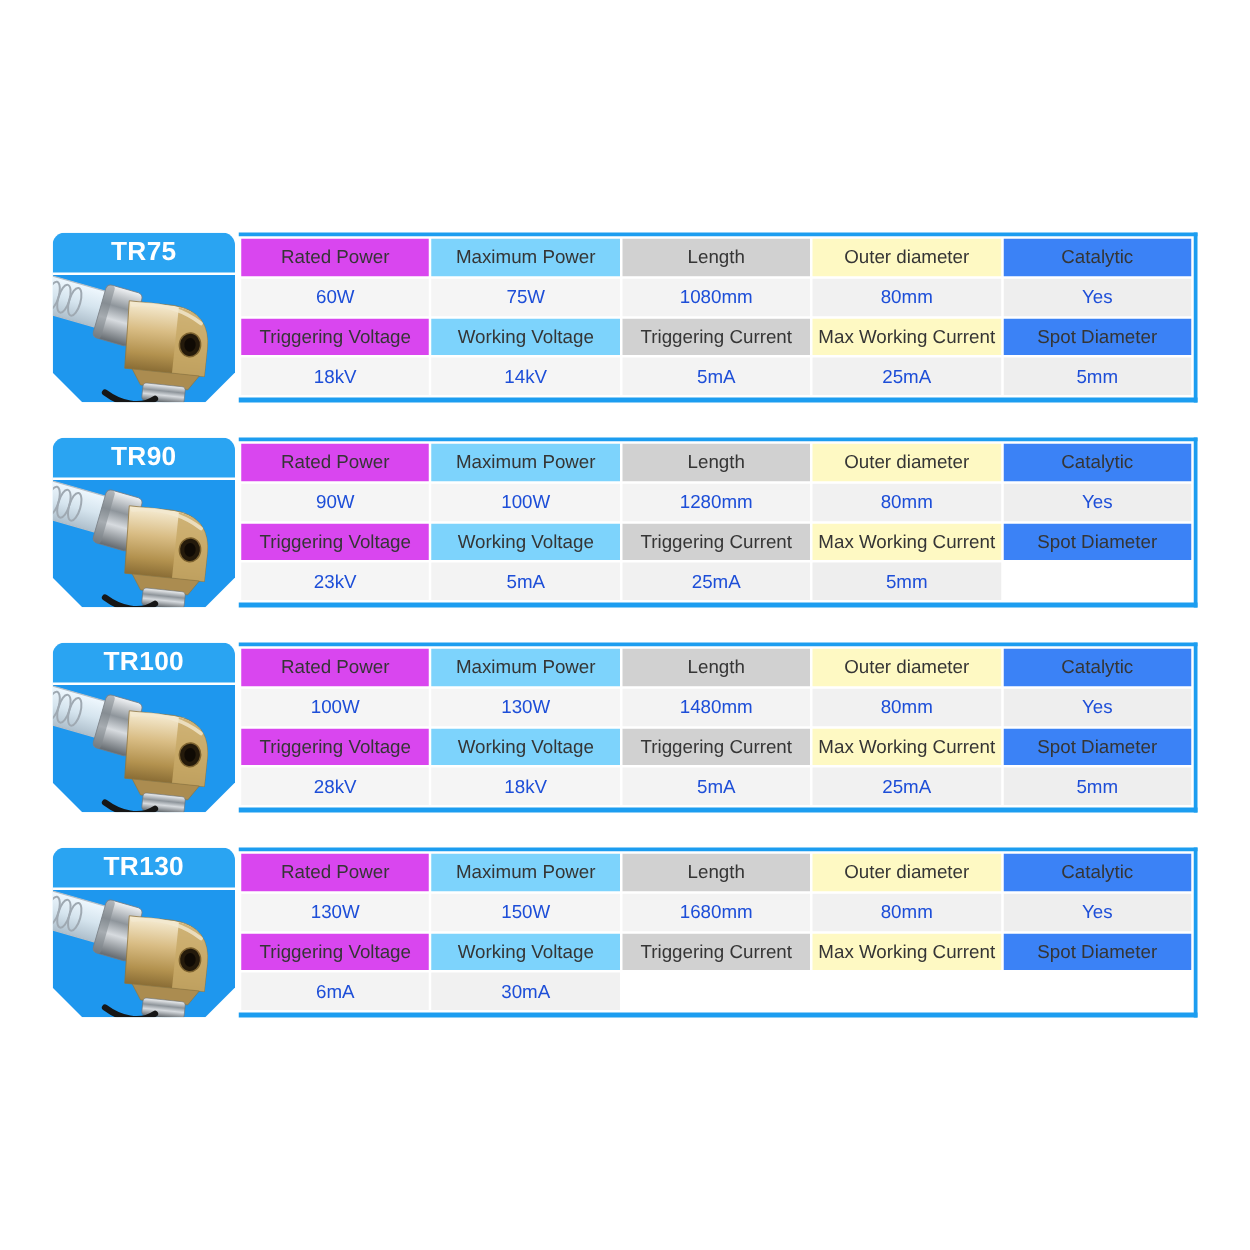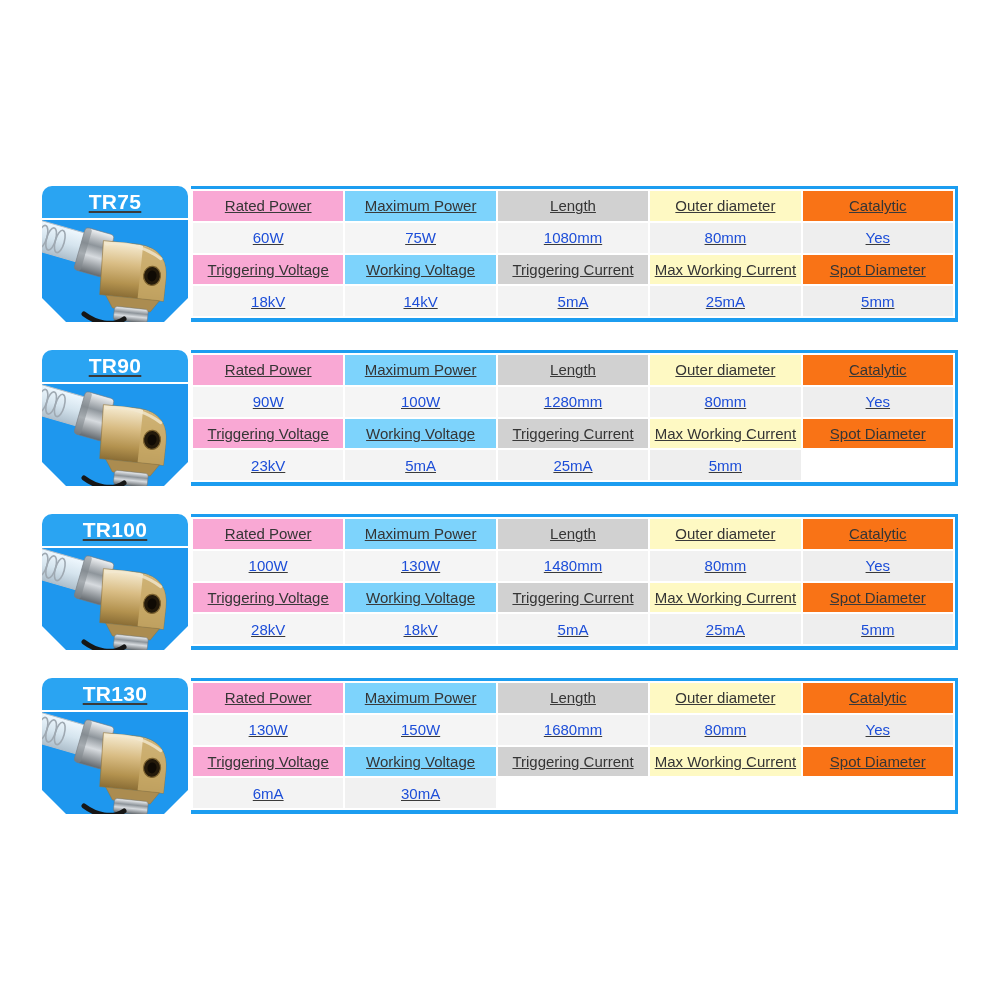--- a/index.html
+++ b/index.html
@@ -4,21 +4,21 @@
 <style>
   html,body{margin:0;padding:0;}
   body{
     width:1000px;height:1000px;background:#ffffff;
     font-family:"Liberation Sans",sans-serif;color:#3a3a3a;
     overflow:hidden;
   }
   .page{padding-top:186px;}
   .product-section{
     width:916px;height:136px;margin:0 auto 28px auto;
-    display:flex;align-items:flex-start;text-decoration:underline;
+    display:flex;align-items:flex-start;
   }
   
   .product-card{
     flex:0 0 146px;width:146px;height:136px;
     display:flex;flex-direction:column;
     border-radius:10px 10px 0 0;overflow:hidden;
     clip-path:polygon(0 0,100% 0,100% calc(100% - 24px),calc(100% - 24px) 100%,24px 100%,0 calc(100% - 24px));
   }
   .model-band{
     height:32px;flex:0 0 32px;
@@ -37,22 +37,22 @@
     display:grid;grid-template-columns:repeat(5,1fr);grid-auto-rows:1fr;gap:2px;
   }
   .cell{
     display:flex;align-items:center;justify-content:center;
     font-size:15px;line-height:1;white-space:nowrap;overflow:hidden;
     padding:0 2px;
   }
   .hc{color:#353535;}
   .vc{color:#1d4ed8;}
   
-  .hc.c1{background:#f9a8d4}.hc.c2{background:#7dd3fc}.hc.c3{background:#d1d1d1}
-  .hc.c4{background:#fef9c3}.hc.c5{background:#f97316}
+  .hc.c1{background:#d946ef}.hc.c2{background:#7dd3fc}.hc.c3{background:#d1d1d1}
+  .hc.c4{background:#fef9c3}.hc.c5{background:#3b82f6}
   .vc.c1{background:#f5f5f5}.vc.c2{background:#f5f5f5}.vc.c3{background:#f3f3f3}
   .vc.c4{background:#f1f1f1}.vc.c5{background:#eeeeee}
 </style>
 </head>
 <body>
 
 <svg width="0" height="0" style="position:absolute" aria-hidden="true">
   <defs>
     <linearGradient id="gGlass" x1="0" y1="0" x2="0" y2="1">
       <stop offset="0" stop-color="#ffffff"></stop>

